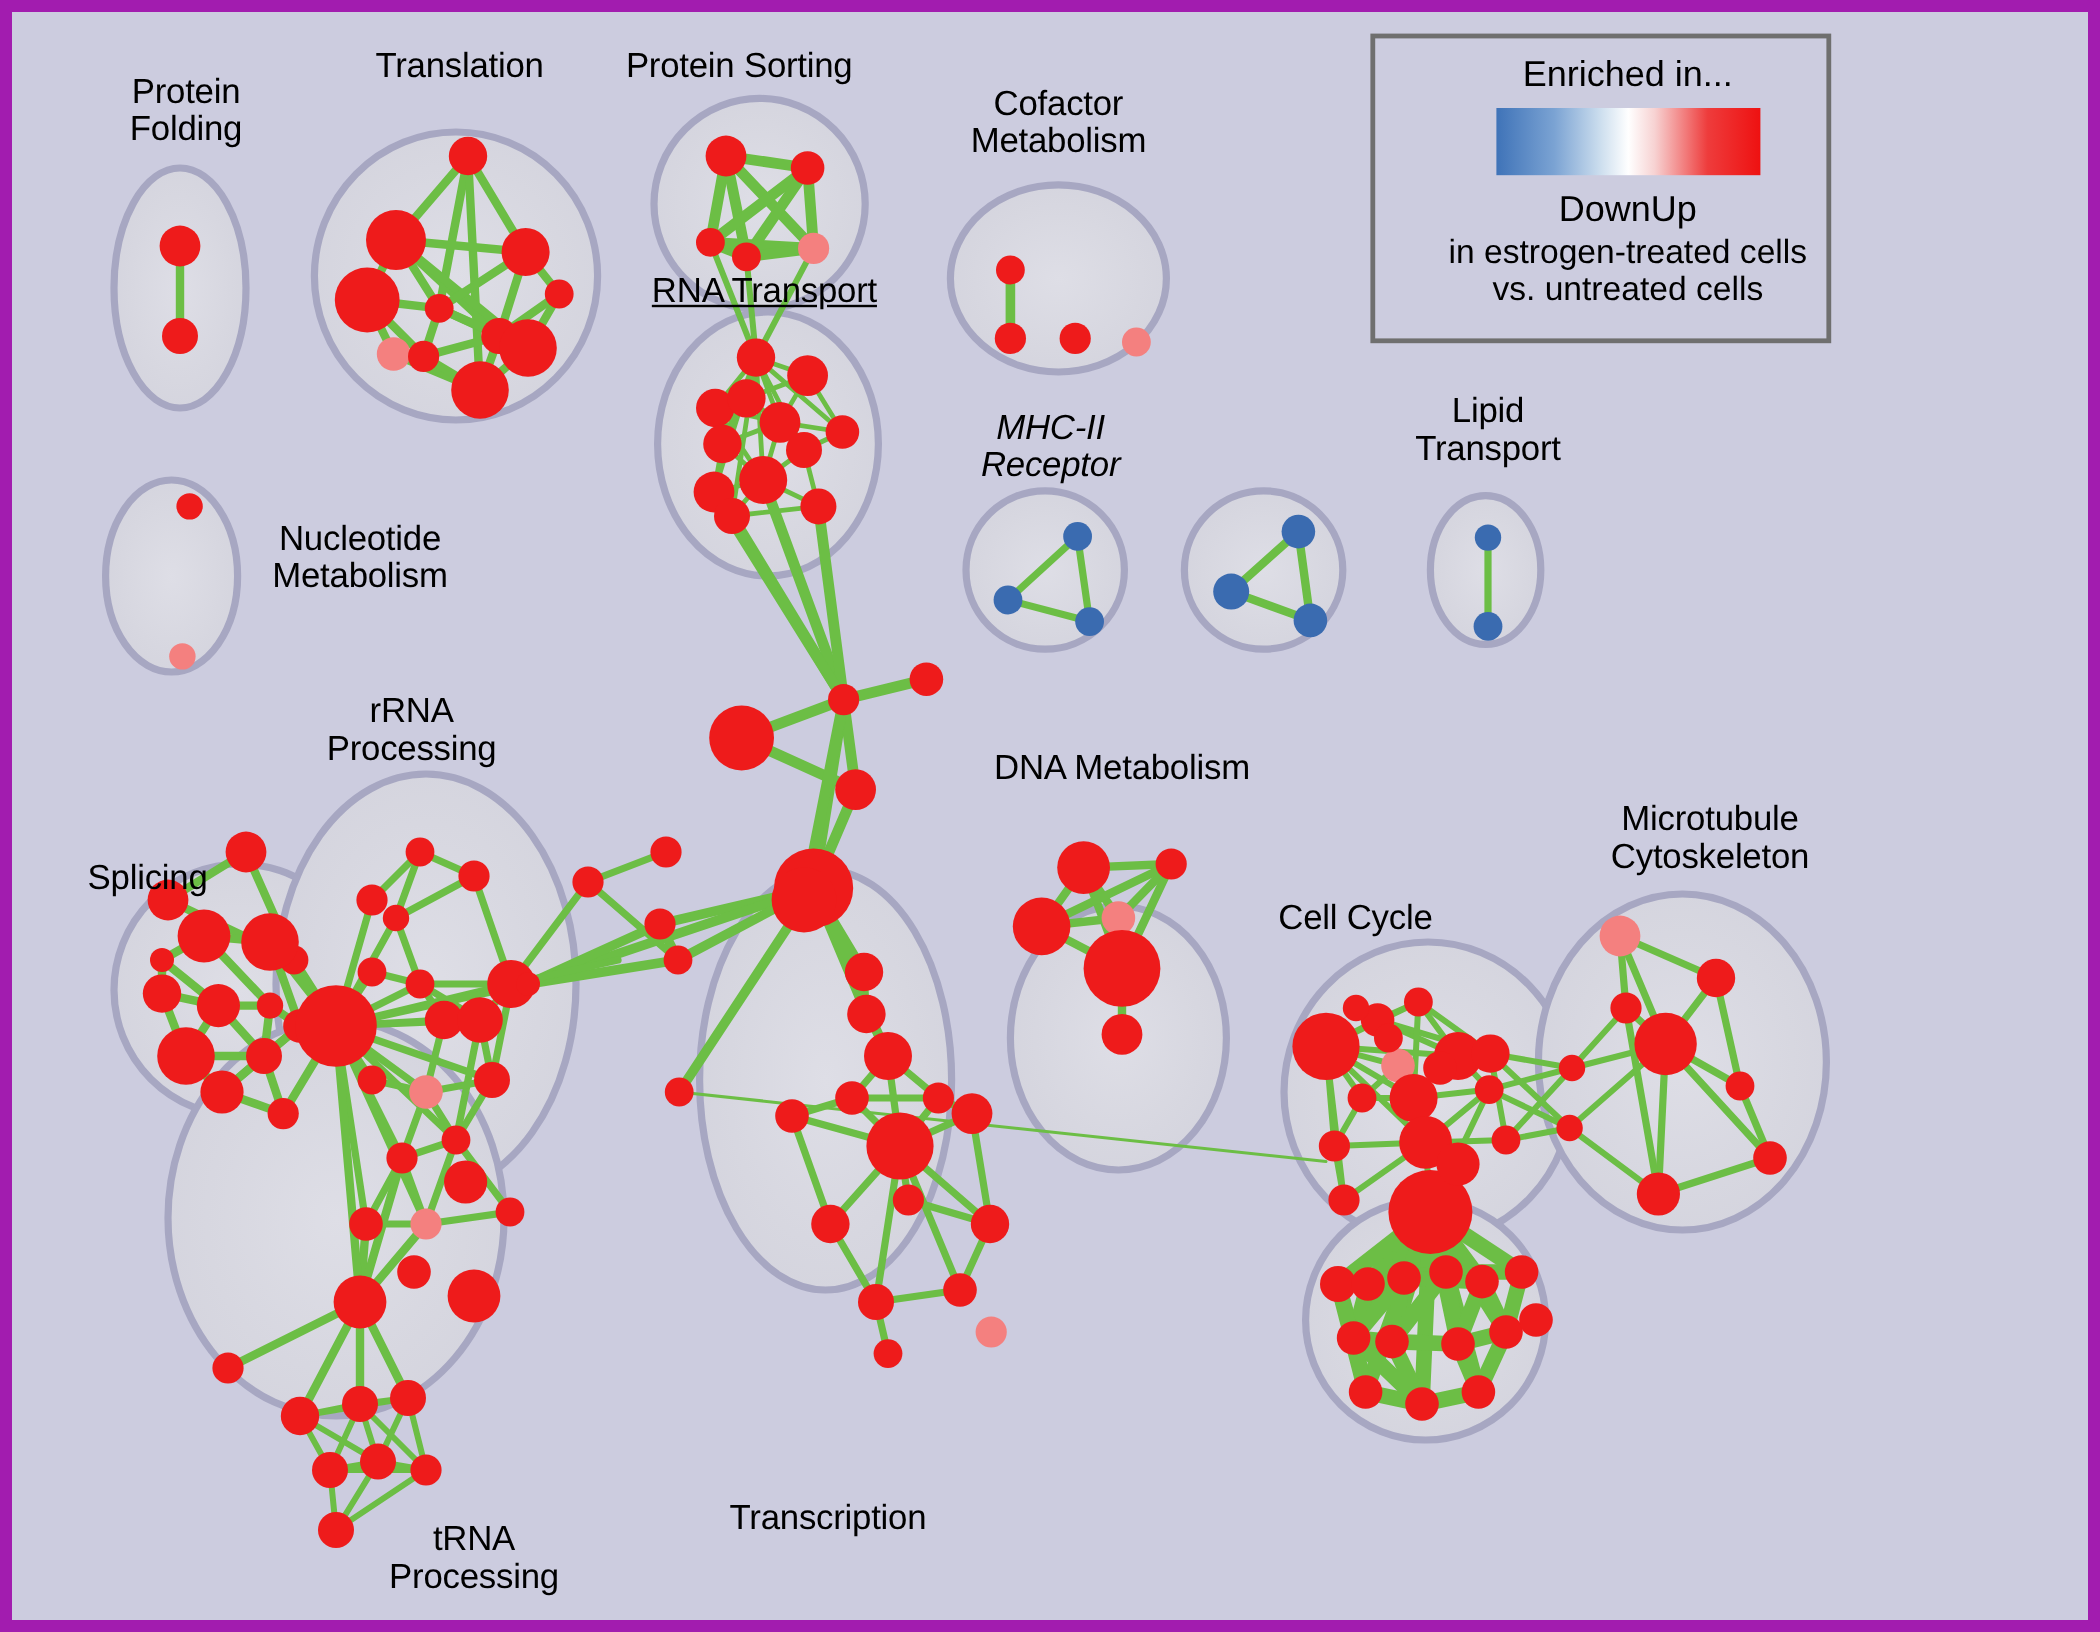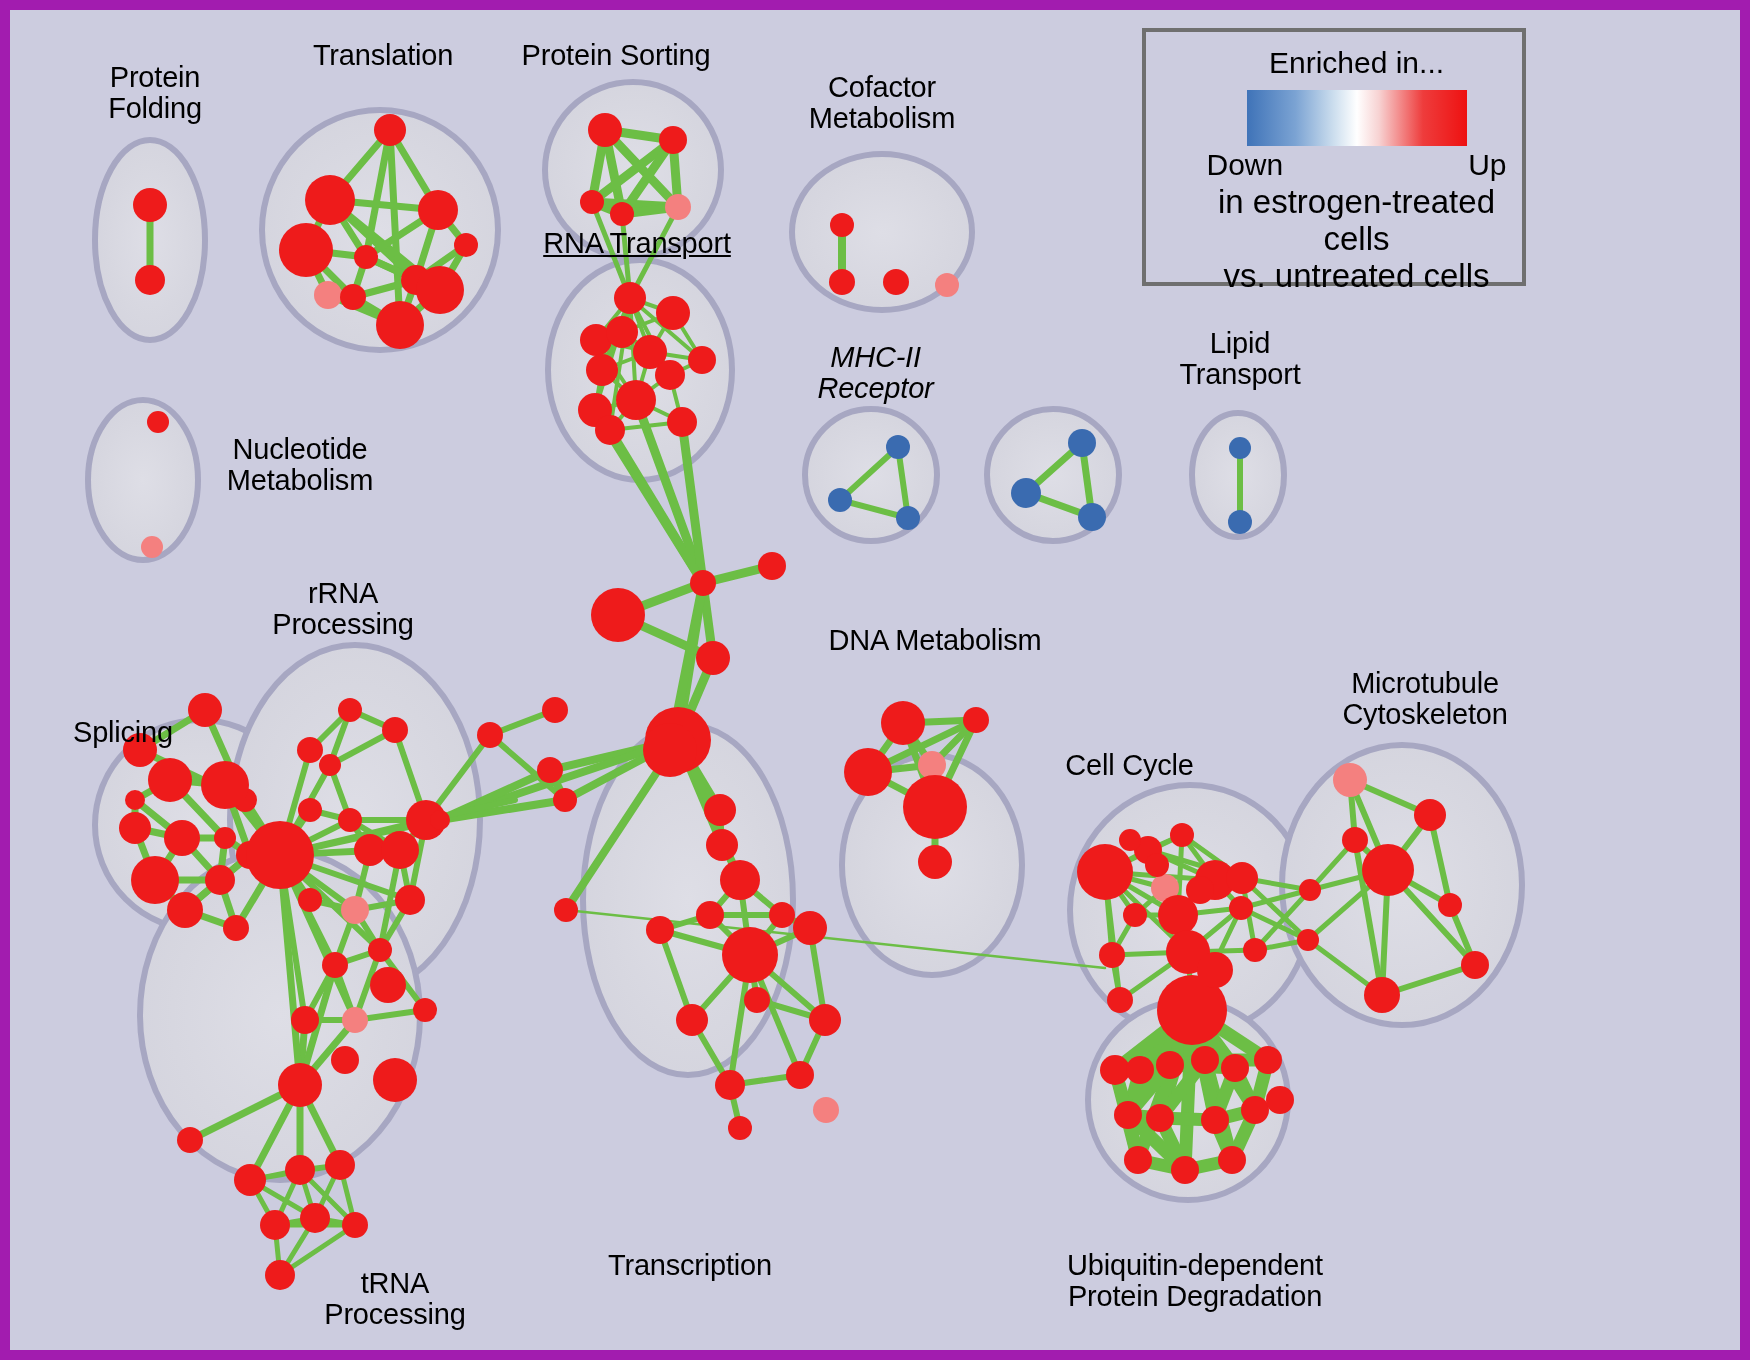--- a/index.html
+++ b/index.html
@@ -5,22 +5,22 @@
   html,body{margin:0;padding:0;background:#ffffff;}
   body{width:1750px;height:1360px;font-family:"Liberation Sans",sans-serif;overflow:hidden;}
   #stage{position:relative;width:1750px;height:1360px;background:#a21caf;}
   #canvasWrap{position:absolute;left:10px;top:10px;width:1730px;height:1340px;background:#ccccdf;}
   svg#net{position:absolute;left:0;top:0;width:1730px;height:1340px;display:block;}
   .clabel{position:absolute;font-size:29px;color:#000;line-height:1.06;text-align:center;white-space:pre-line;letter-spacing:-0.2px;}
   #legend{position:absolute;left:1132px;top:18px;width:384px;height:258px;background:#ccccdf;border:4px solid #6f6f6f;box-sizing:border-box;padding-left:45px;}
   #legend .ltitle{text-align:center;font-size:30px;margin-top:14px;color:#000;}
   #legend .bar{margin:10px auto 0 auto;width:220px;height:56px;
      background:linear-gradient(to right,#3f73b8 0%,#7ba3d3 22%,#cfe0ef 40%,#ffffff 50%,#f7d2d2 60%,#ee3c3c 80%,#ee1111 100%);}
-  #legend .ends{display:flex;justify-content:space-between;width:300px;margin:2px auto 0 auto;font-size:30px;}
-  #legend .sub{text-align:center;font-size:33px;line-height:1.12;margin-top:2px;}
+  #legend .ends{display:flex;justify-content:center;width:300px;margin:12px auto 0 auto;font-size:30px;}
+  #legend .sub{text-align:center;font-size:28px;line-height:1.12;margin-top:2px;}
 </style>
 </head>
 <body>
 
 <div id="stage">
   <div id="canvasWrap">
 
     <svg id="net" viewBox="0 0 1730 1340">
       <defs>
         <radialGradient id="cg" cx="50%" cy="50%" r="62%">
@@ -642,22 +642,20 @@
     <div class="clabel" style="left:48px;  top:707px; width:130px;">Splicing</div>
     <div class="clabel" style="left:238px; top:568px; width:190px;">rRNA
 Processing</div>
     <div class="clabel" style="left:290px; top:1258px;width:190px;">tRNA
 Processing</div>
     <div class="clabel" style="left:555px; top:1240px;width:250px;">Transcription</div>
     <div class="clabel" style="left:795px; top:615px; width:260px;">DNA Metabolism</div>
     <div class="clabel" style="left:1027px;top:740px; width:185px;">Cell Cycle</div>
     <div class="clabel" style="left:1290px;top:658px; width:250px;">Microtubule
 Cytoskeleton</div>
-    <div class="clabel" style="left:975px; top:1240px;width:420px;">Ubiquitin-dependent
-Protein Degradation</div>
 
     <div id="legend">
       <div class="ltitle">Enriched in...</div>
       <div class="bar"></div>
       <div class="ends">
         <span>Down</span>
         <span>Up</span>
       </div>
       <div class="sub">
         <div>in estrogen-treated cells</div>

